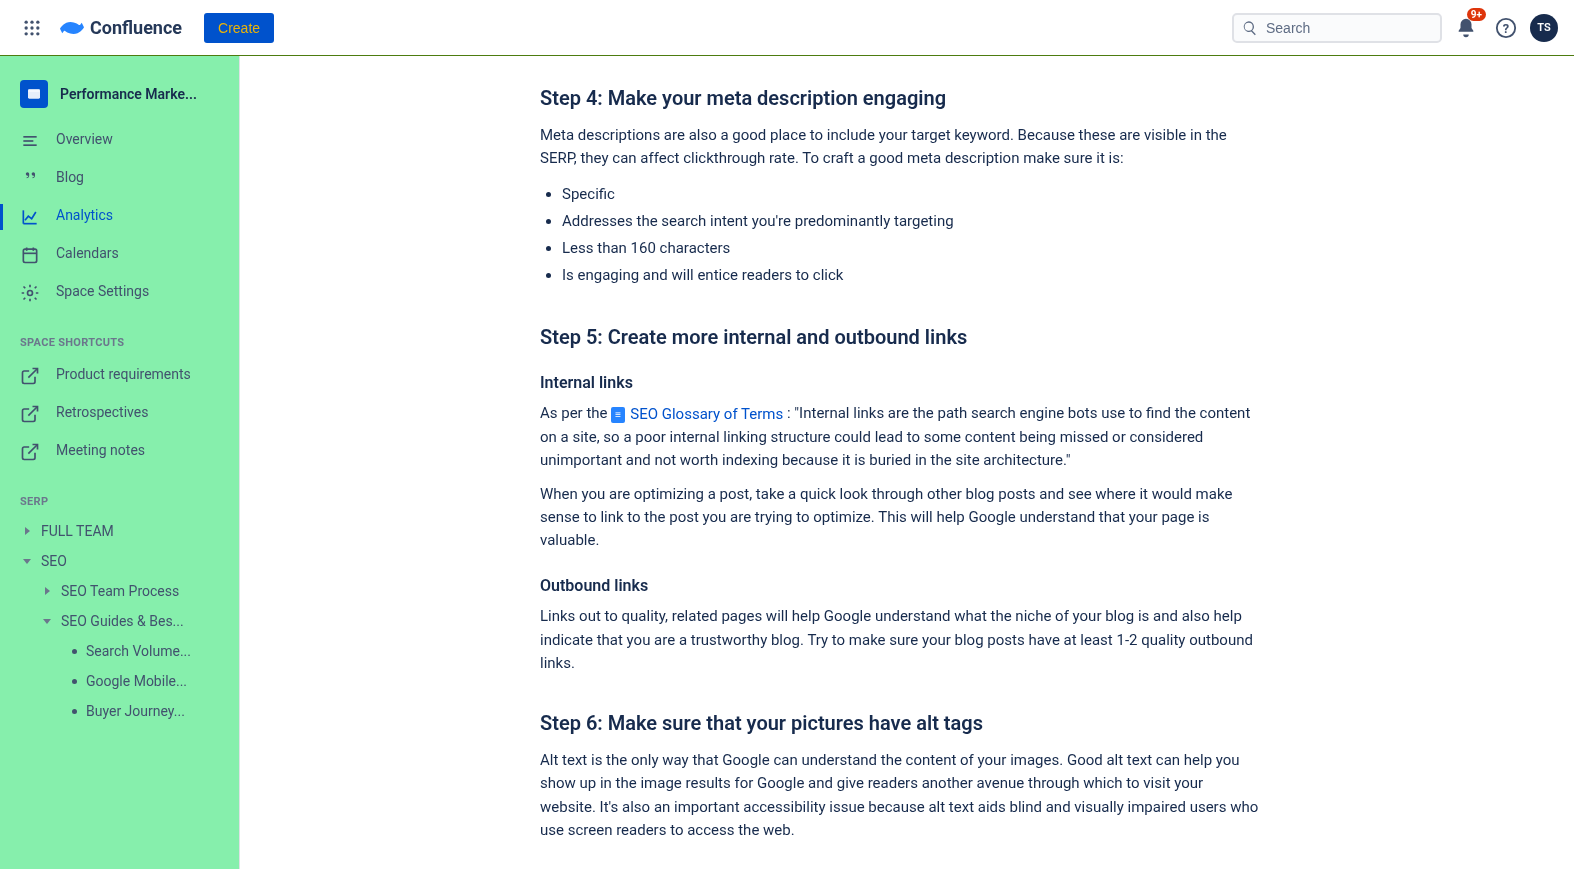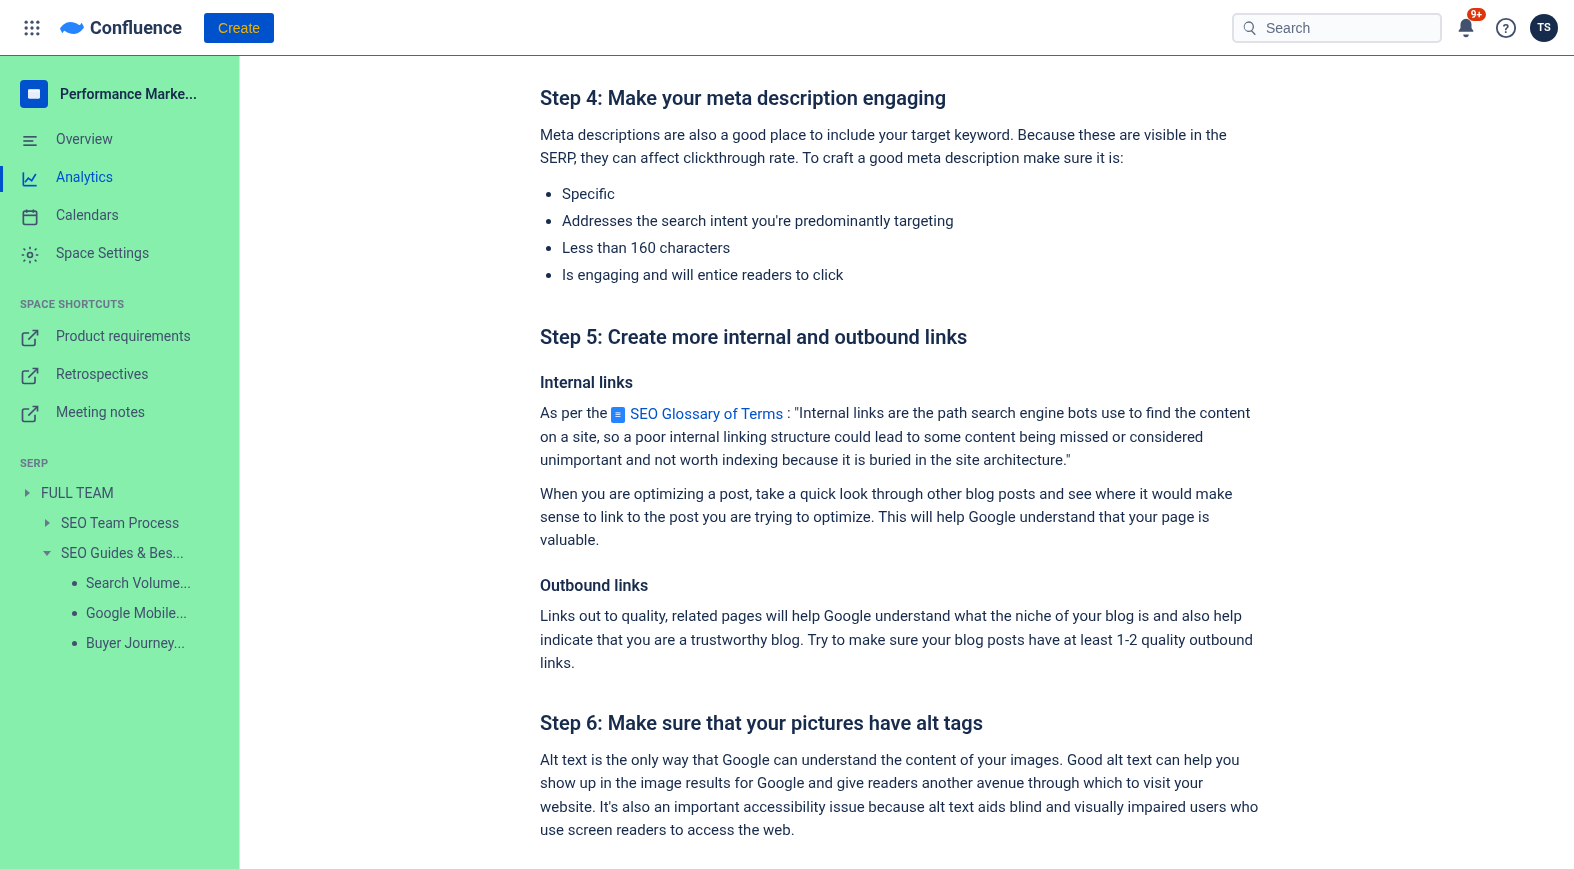--- a/index.html
+++ b/index.html
@@ -128,20 +128,28 @@
     <div class="sb-item">
       <span class="icon">
           <svg viewBox="0 0 24 24" fill="none" stroke="#42526E" stroke-width="2">
             <line x1="4" y1="7" x2="20" y2="7"></line>
             <line x1="4" y1="12" x2="16" y2="12"></line>
             <line x1="4" y1="17" x2="20" y2="17"></line>
           </svg>
         </span>
       <span class="label">Overview</span>
     </div>
+    <div class="sb-item">
+      <span class="icon">
+          <svg viewBox="0 0 24 24" fill="#42526E">
+            <path d="M7 6c0-1 1-2 2-2s2 1 2 2v2c0 2-2 3-3 3v-1c1 0 2-1 2-2H9c-1 0-2-1-2-2zm7 0c0-1 1-2 2-2s2 1 2 2v2c0 2-2 3-3 3v-1c1 0 2-1 2-2h-1c-1 0-2-1-2-2z"></path>
+          </svg>
+        </span>
+      <span class="label">Blog</span>
+    </div>
     <div class="sb-item active">
       <span class="icon">
           <svg viewBox="0 0 24 24" fill="none" stroke="#0052CC" stroke-width="2">
             <path d="M4 20V4"></path>
             <path d="M4 20h16"></path>
             <path d="M6 16l4-5 4 3 5-8"></path>
           </svg>
         </span>
       <span class="label">Analytics</span>
     </div>
@@ -195,20 +203,24 @@
             <path d="M10 14L21 3"></path>
           </svg>
         </span>
       <span class="label">Meeting notes</span>
     </div>
 
     <div class="sb-section">SERP</div>
     <div class="tree-item">
         <span class="arrow right"></span>
         <span class="txt">FULL TEAM</span>
+      </div>
+    <div class="tree-item">
+        <span class="arrow down"></span>
+        <span class="txt">SEO</span>
       </div>
     <div class="tree-item lvl1">
         <span class="arrow right"></span>
         <span class="txt">SEO Team Process</span>
       </div>
     <div class="tree-item lvl1">
         <span class="arrow down"></span>
         <span class="txt">SEO Guides &amp; Bes...</span>
       </div>
     <div class="tree-item lvl2">

